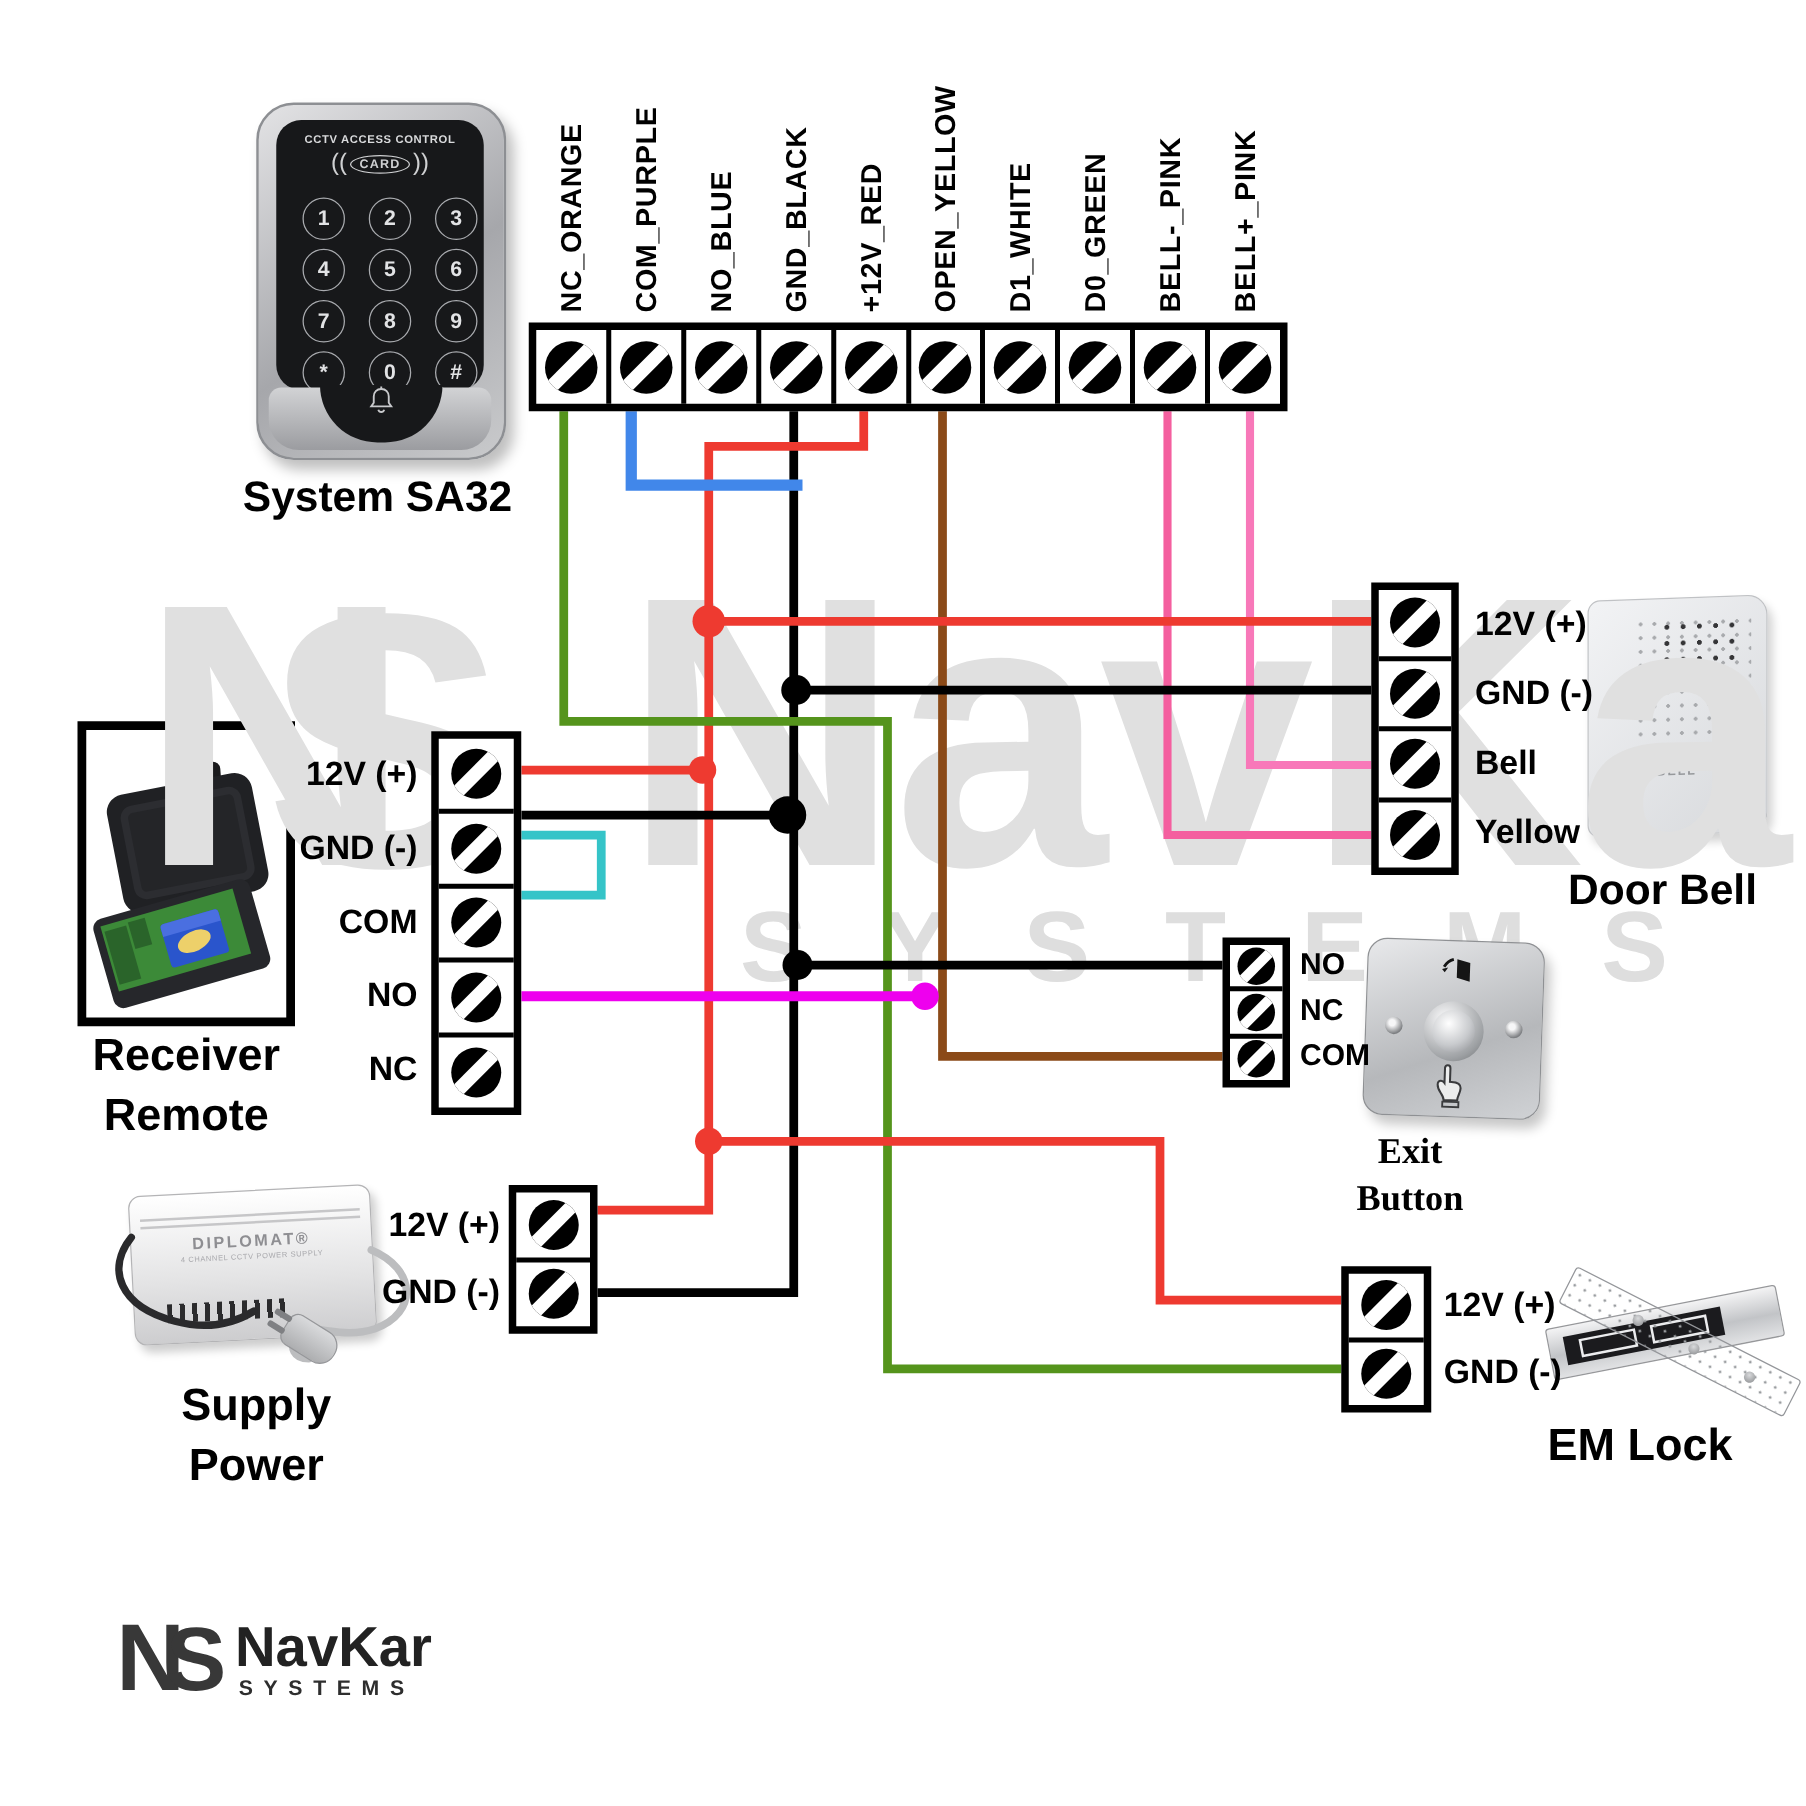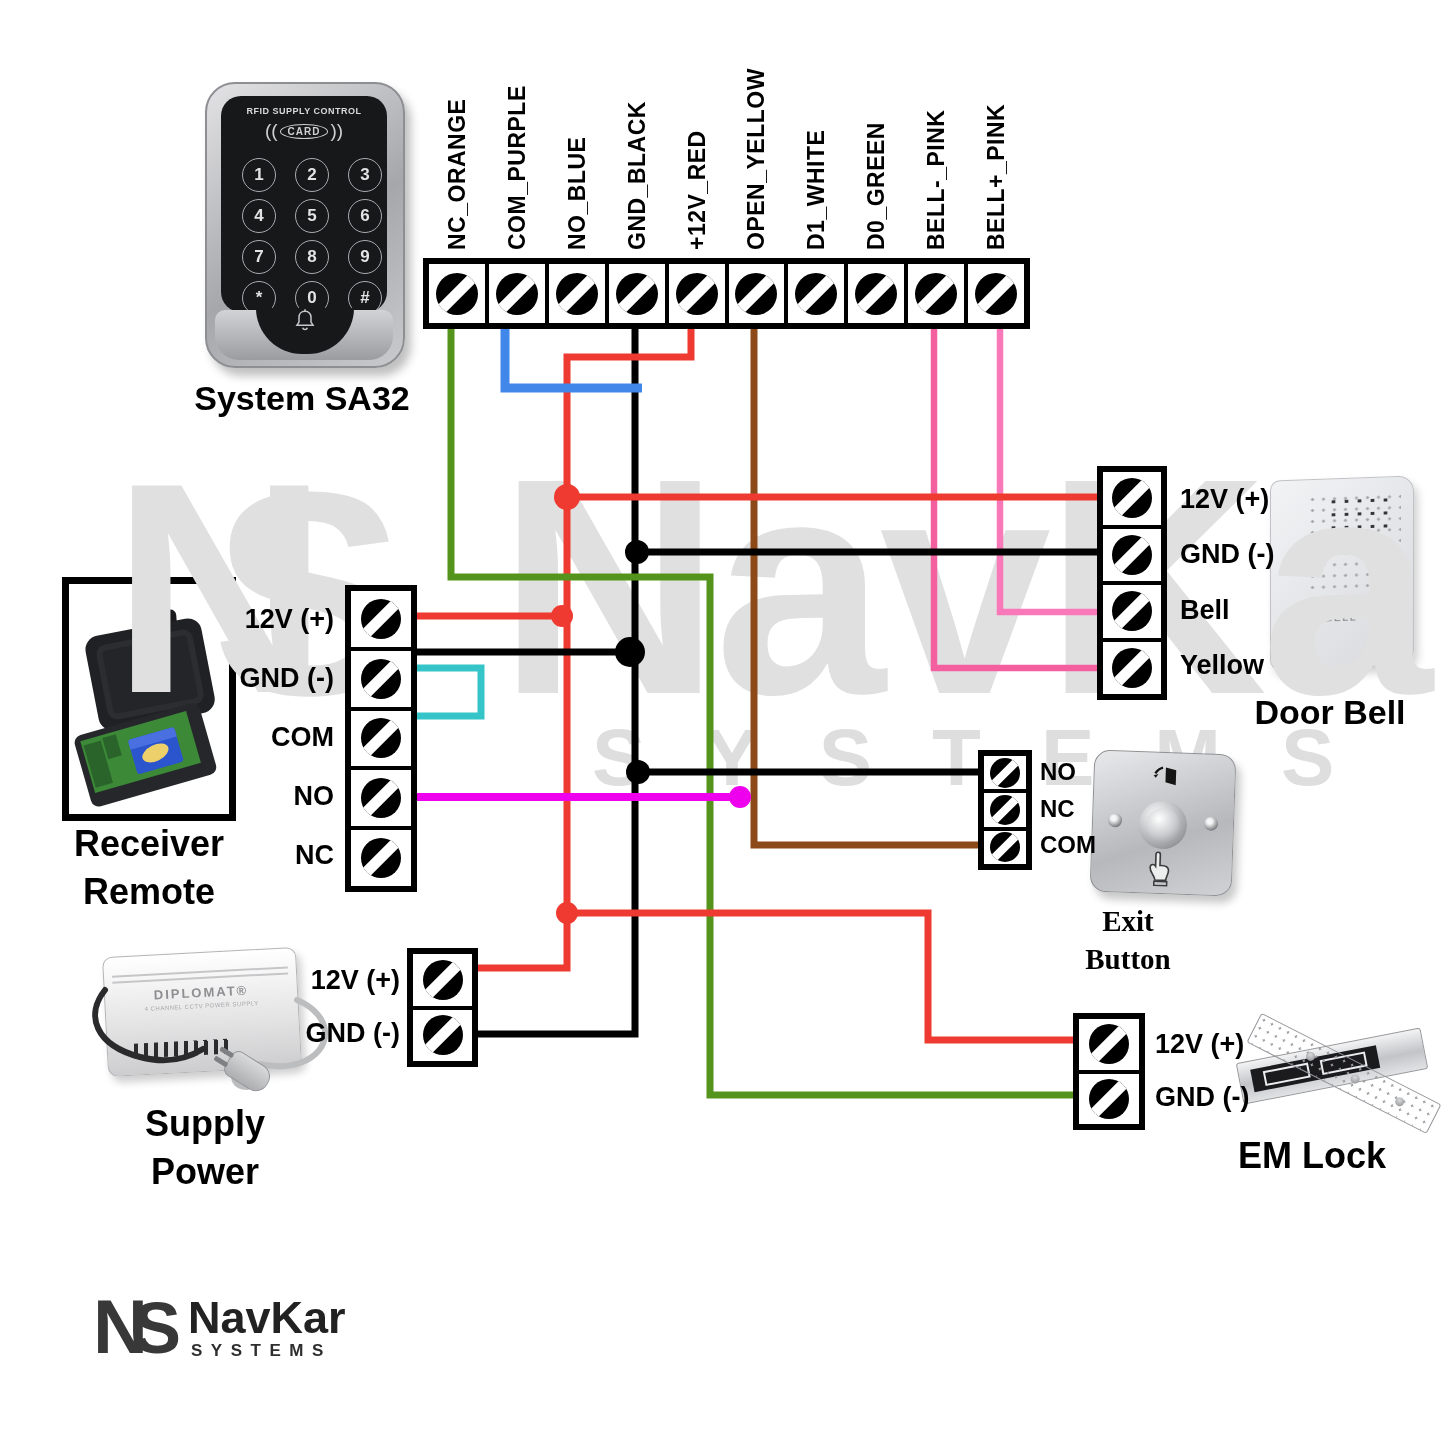--- a/index.html
+++ b/index.html
@@ -122,21 +122,21 @@
 </head>
 <body>
 
 <span class="wm wm-ns-n">N</span>
 <span class="wm wm-ns-s">S</span>
 <span class="wm wm-name">NavKar</span>
 <span class="wm wm-sys">SYSTEMS</span>
 
 <div class="photo kp">
   <div class="kp-face">
-    <div class="kp-head">RFID SUPPLY CONTROL</div>
+    <div class="kp-head">CCTV ACCESS CONTROL</div>
     <div class="kp-card">
       <span>((</span>
       <span class="oval">CARD</span>
       <span>))</span>
     </div>
     <div class="kp-keys">
       <span class="kp-key">1</span>
       <span class="kp-key">2</span>
       <span class="kp-key">3</span>
       <span class="kp-key">4</span>

